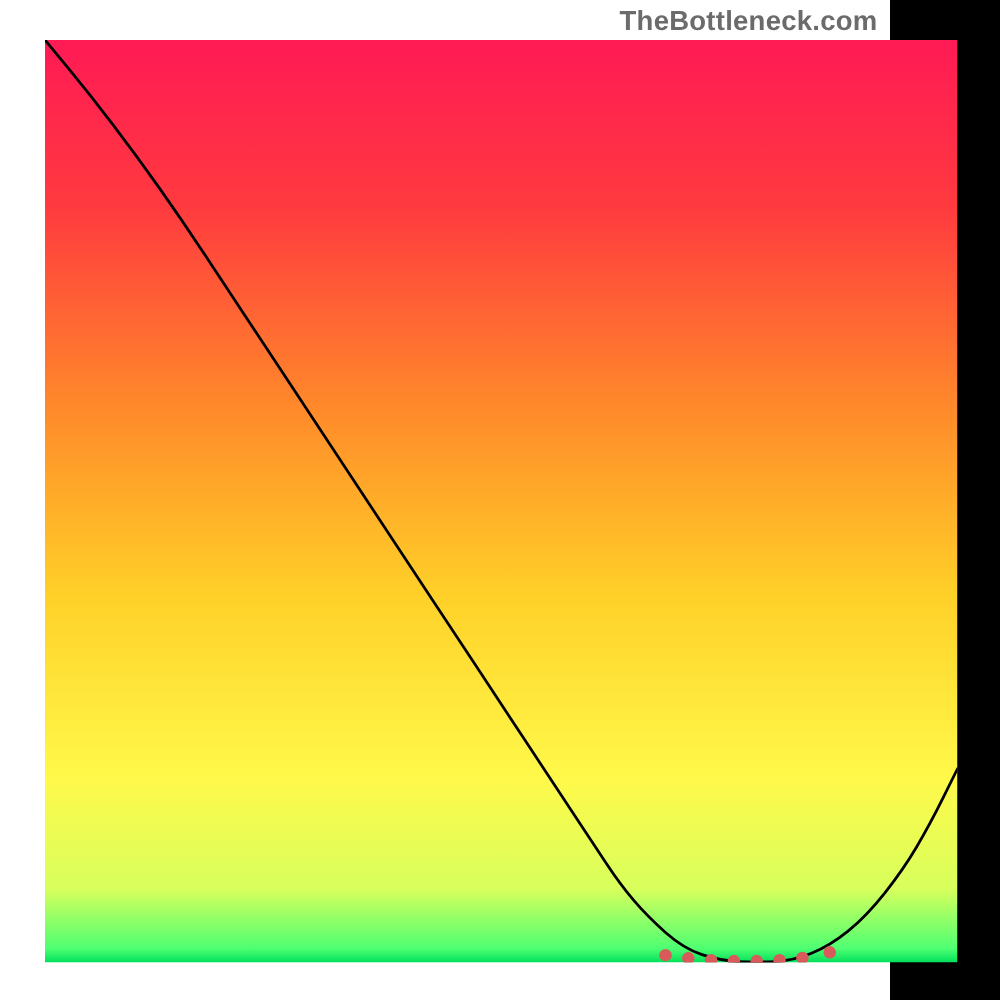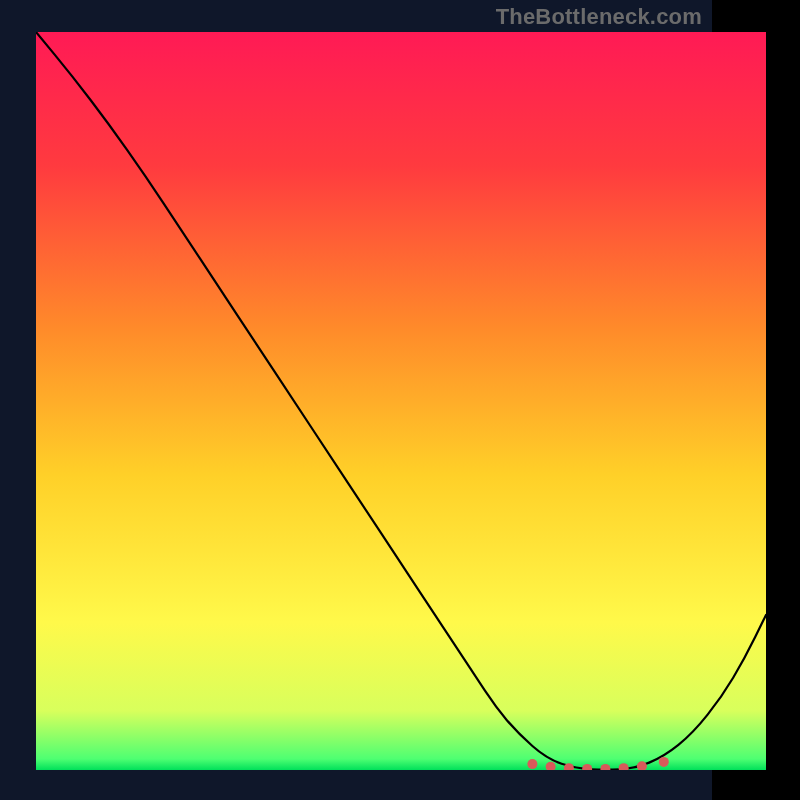--- a/index.html
+++ b/index.html
@@ -8,21 +8,21 @@
   width: 800px;
   height: 800px;
   background: #000;
   overflow: hidden;
   font-family: Arial, Helvetica, sans-serif;
 }
 .outer {
   position: relative;
   width: 712px;
   height: 800px;
-  background: #0f172a;
+  background: #ffffff;
 }
 .watermark {
   position: absolute;
   top: 4px;
   right: 10px;
   color: #6b6b6b;
   font-size: 22px;
   font-weight: 600;
   letter-spacing: 0.2px;
   z-index: 5;

